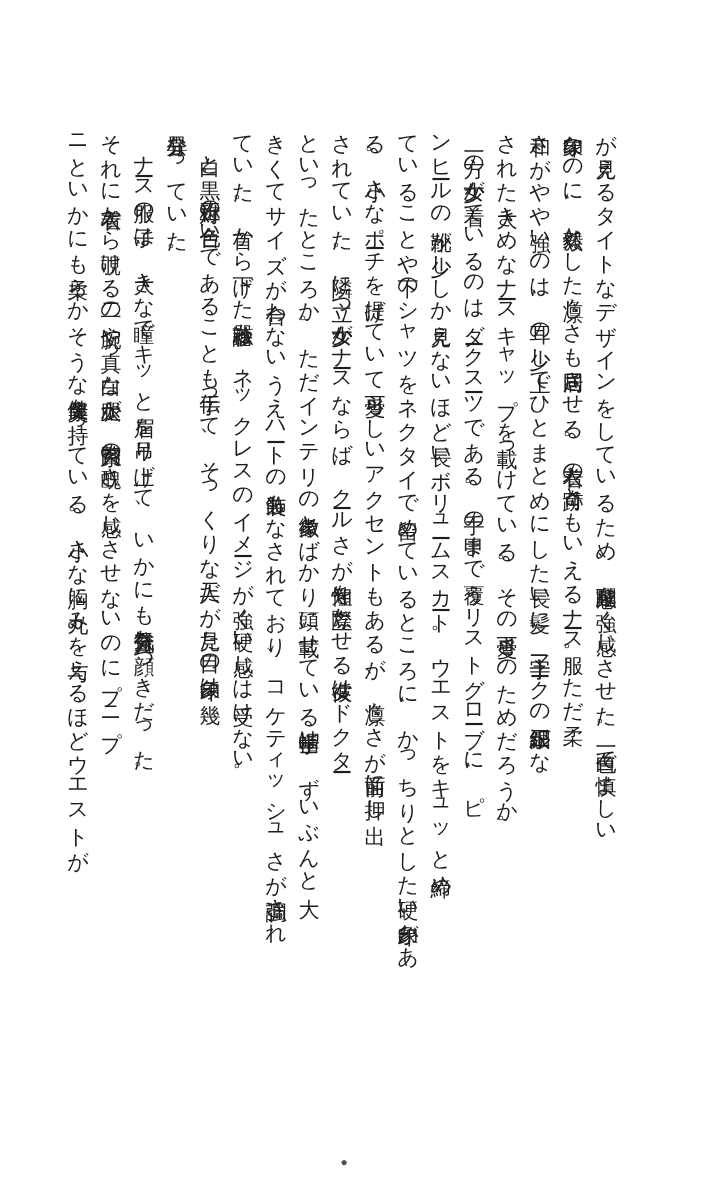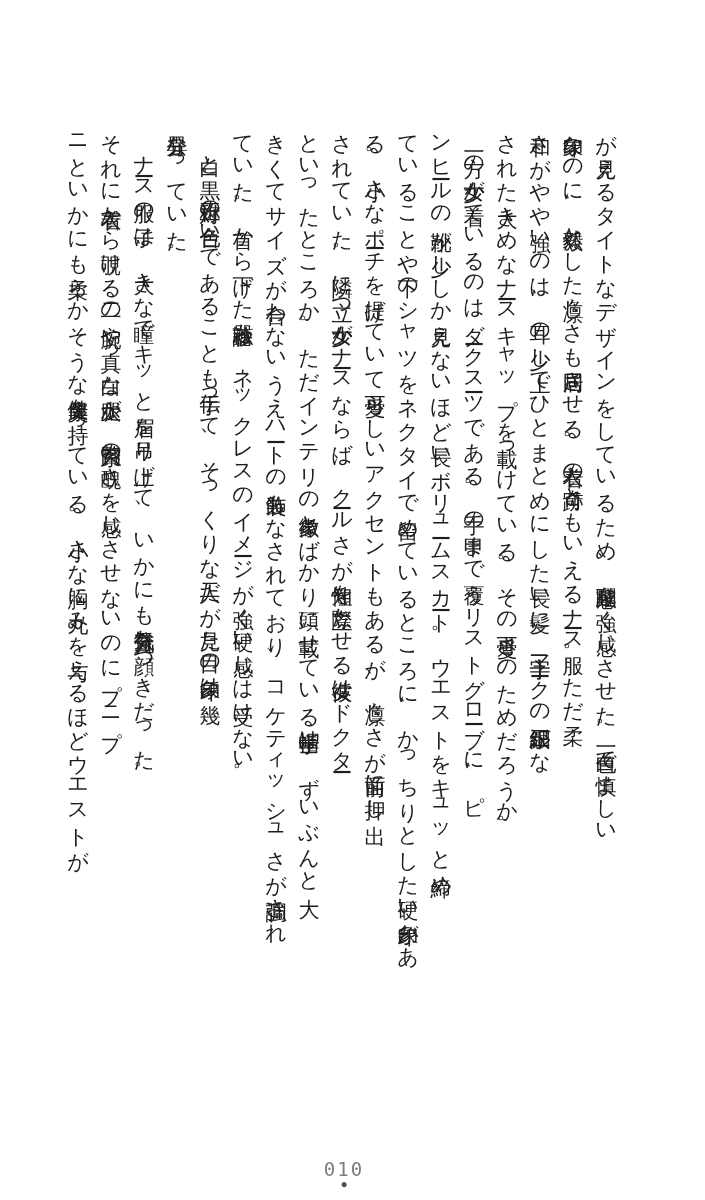--- a/index.html
+++ b/index.html
@@ -72,17 +72,16 @@
     <div class="text-line">きくてサイズが合わないうえハートの装飾もなされており、コケティッシュさが強調され</div>
     <div class="text-line">ていた。首から下げた聴診器も、ネックレスのイメージが強く硬い感じは受けない。</div>
     <div class="text-line">　白と黒。正対称の色合いであることも手伝って、そっくりな二人だが見た目の印象は幾</div>
     <div class="text-line">分異なっていた。</div>
     <div class="text-line">　ナース服の子は、大きな瞳でキッと眉を吊り上げて、いかにも気合充分な顔つきだった。</div>
     <div class="text-line">それに着衣から覗ける二の腕や真っ白な太腿が、贅肉系の醜さを感じさせないのにプニプ</div>
     <div class="text-line">ニといかにも柔らかそうな健康美を持っている。小さな胸に丸みを与えるほどウエストが</div>
   </main>
 
   <footer class="footer">
-    <div class="page-number">010</div>
     <div class="page-marker">●</div>
   </footer>
 
 </div>
 
 </body></html>

